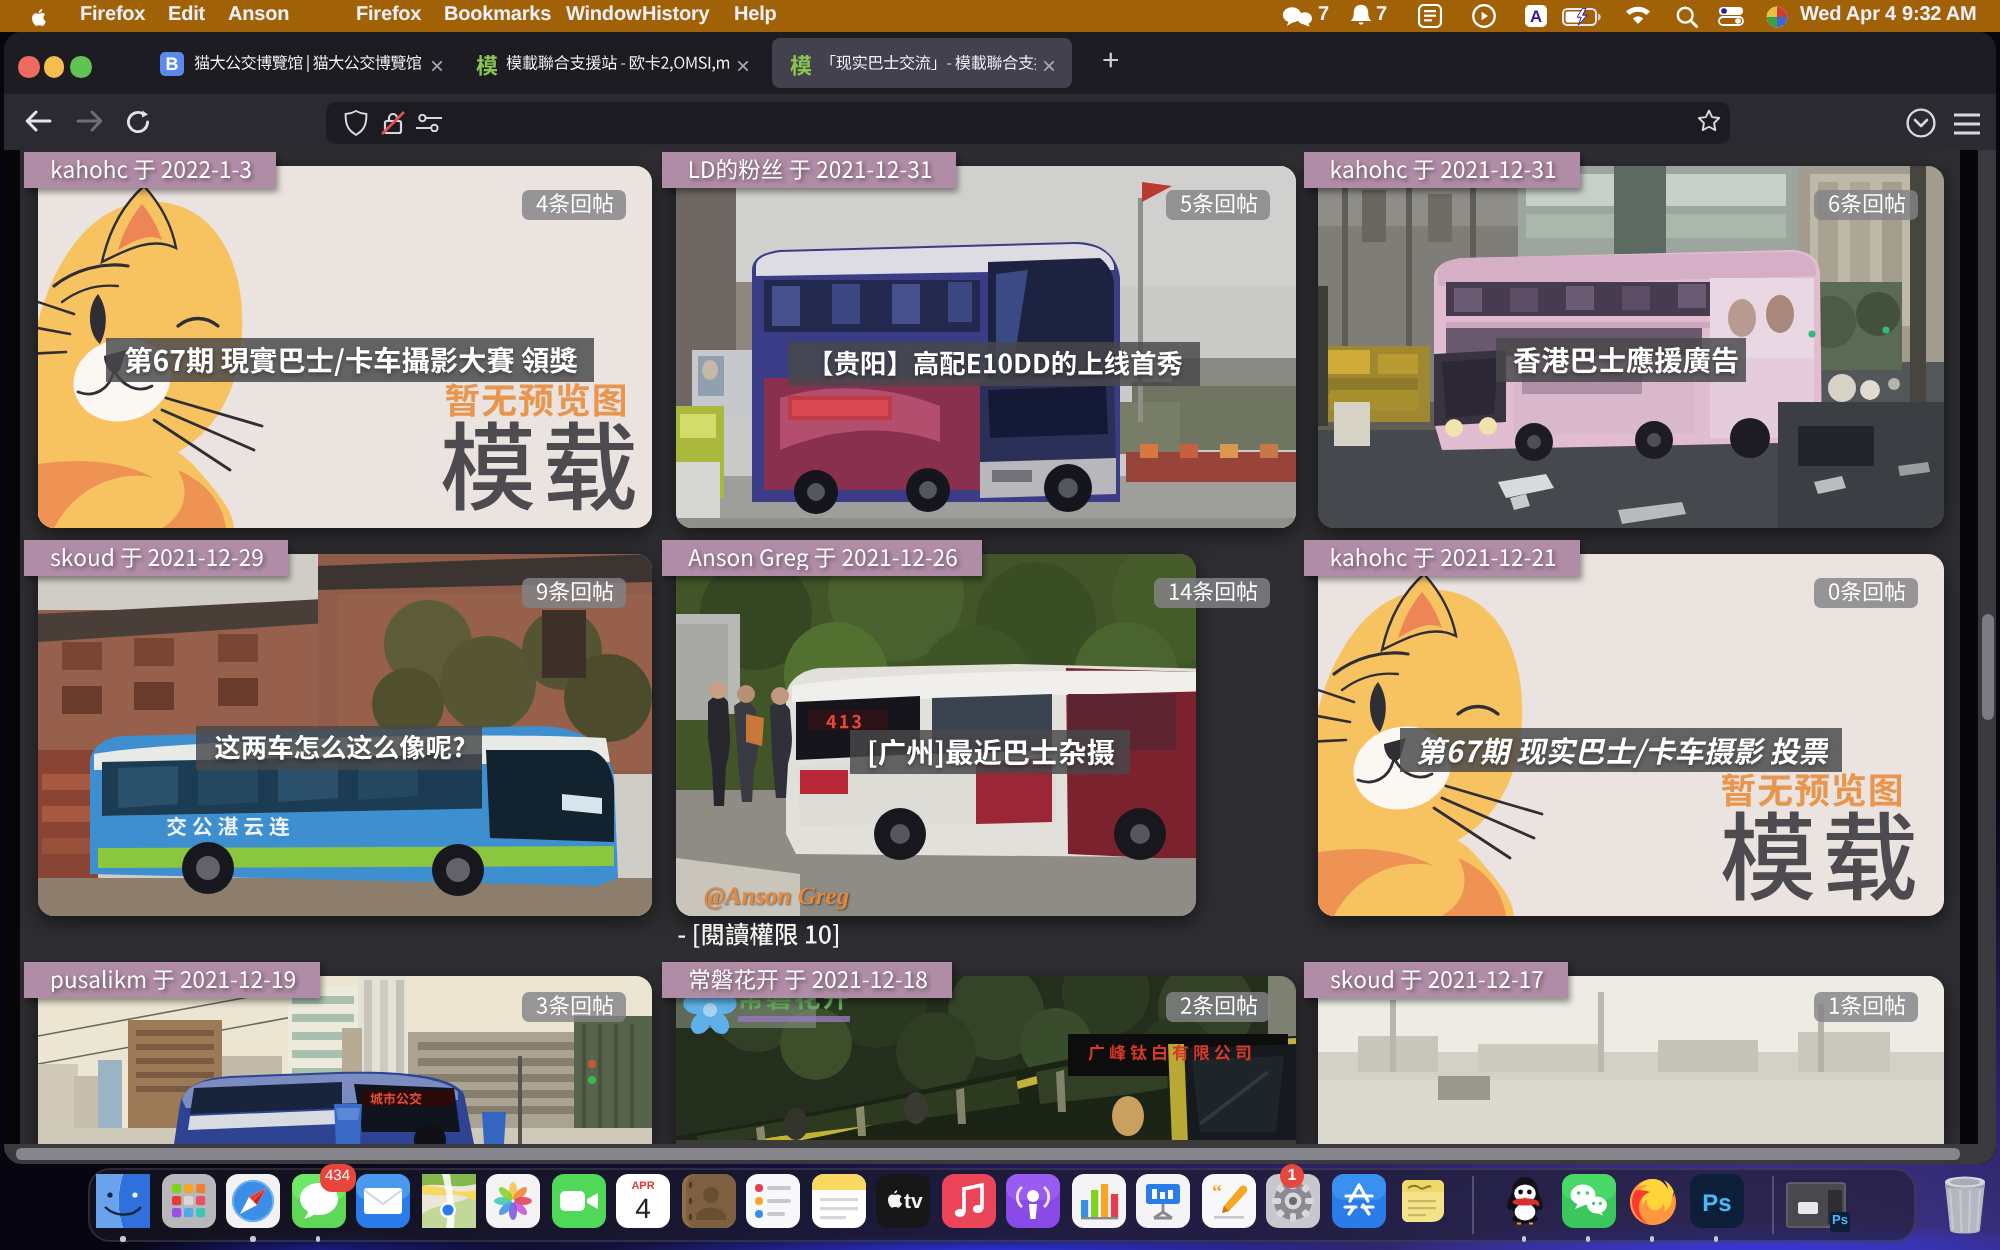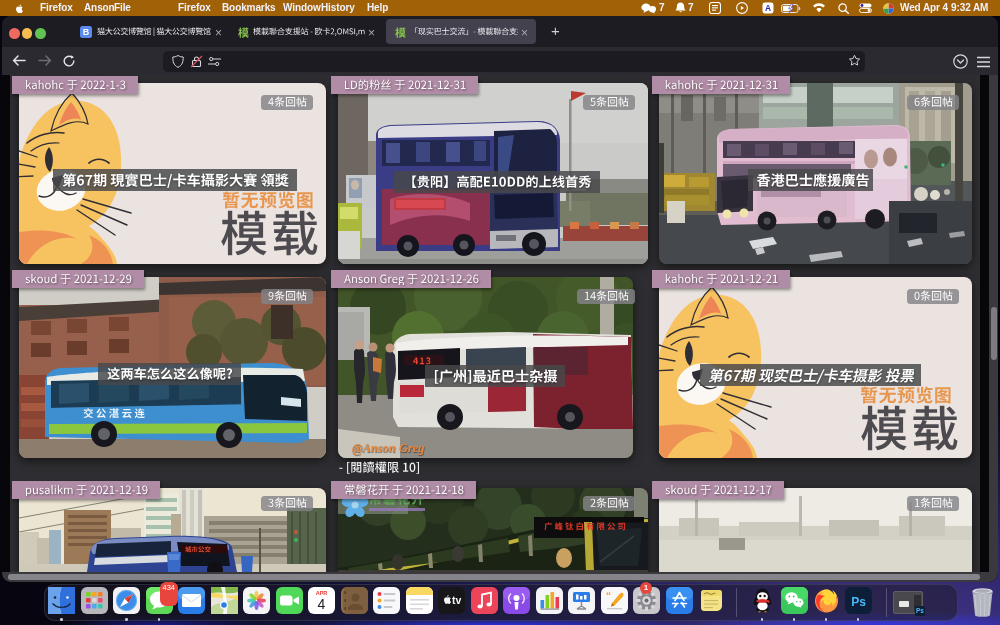--- a/index.html
+++ b/index.html
@@ -30,22 +30,22 @@
 <div id="desk"></div>
 
 <div class="ab" style="left:300px;top:618px;width:400px;height:7px;background:radial-gradient(ellipse at 50% 100%,#2a2ed0 0%,rgba(40,40,180,0) 70%)"></div>
 <div class="ab" style="left:700px;top:612px;width:300px;height:13px;background:radial-gradient(ellipse at 60% 100%,#3636d8 0%,rgba(40,40,190,0) 75%)"></div>
 <div class="ab" style="left:60px;top:616px;width:200px;height:9px;background:radial-gradient(ellipse at 50% 100%,#1b1b80 0%,rgba(20,20,120,0) 70%)"></div>
 <div id="menu">
 <svg class="ab" style="left:14px;top:2.5px" width="11" height="11" viewBox="0 0 16 16">
       <path fill="#fff" d="M11.2 8.6c0-1.5 1.2-2.2 1.3-2.3-.7-1-1.8-1.2-2.2-1.2-.9-.1-1.8.6-2.3.6-.5 0-1.2-.5-2-.5-1 0-2 .6-2.5 1.5-1.1 1.9-.3 4.7.8 6.2.5.8 1.1 1.6 1.9 1.6.8 0 1.1-.5 2-.5s1.2.5 2 .5 1.4-.8 1.9-1.5c.6-.9.8-1.7.8-1.8 0 0-1.6-.6-1.7-2.6zM9.7 4.1c.4-.5.7-1.2.6-1.9-.6 0-1.4.4-1.8 1-.4.4-.7 1.1-.6 1.8.7.1 1.4-.4 1.8-.9z"></path>
     </svg>
 <div class="mi" style="left:40px;">Firefox</div>
-<div class="mi" style="left:84px;">Anson</div>
-<div class="mi" style="left:114px;">File</div>
+<div class="mi" style="left:84px;">Edit</div>
+<div class="mi" style="left:114px;">Anson</div>
 <div class="mi" style="left:146px;margin-top:28px;">View</div>
 <div class="mi" style="left:178px;">Firefox</div>
 <div class="mi" style="left:222px;">Bookmarks</div>
 <div class="mi" style="left:283px;">Window</div>
 <div class="mi" style="left:321px;">History</div>
 <div class="mi" style="left:367px;">Help</div>
 <div class="mi" style="left:659px">7</div>
 <div class="mi" style="left:688px">7</div>
 <svg class="ab" style="left:641px;top:2.5px" width="16" height="11" viewBox="0 0 16 11">
       <ellipse cx="5" cy="4.4" rx="4.6" ry="3.8" fill="#fff"></ellipse>
@@ -433,21 +433,21 @@
 <div class="lab" style="left:10px;top:195px;width:132px">
         <svg style="position:absolute;left:12px;top:2.6px;filter:drop-shadow(1px 1px 1px rgba(0,0,0,.45))" width="109" height="12" viewBox="0 0 108.50 12.19">
           <path fill="#ffffff" d="M2.7 10.3C4.2 10.3 5 9.4 5 8.4C5 7.2 4 6.9 3.1 6.5C2.4 6.3 1.7 6 1.7 5.4C1.7 4.9 2.1 4.5 2.9 4.5C3.4 4.5 3.9 4.8 4.3 5.1L4.8 4.4C4.3 4 3.6 3.7 2.9 3.7C1.5 3.7 0.7 4.5 0.7 5.5C0.7 6.6 1.7 7 2.5 7.3C3.2 7.5 4 7.8 4 8.5C4 9 3.6 9.5 2.7 9.5C2 9.5 1.4 9.2 0.9 8.7L0.4 9.4C1 9.9 1.8 10.3 2.7 10.3ZM6.4 10.1H7.5V8.5L8.6 7.1L10.5 10.1H11.6L9.3 6.4L11.3 3.9H10.2L7.5 7.2H7.5V1H6.4ZM15.2 10.3C16.7 10.3 18.1 9.1 18.1 7C18.1 4.9 16.7 3.7 15.2 3.7C13.7 3.7 12.3 4.9 12.3 7C12.3 9.1 13.7 10.3 15.2 10.3ZM15.2 9.4C14.1 9.4 13.4 8.4 13.4 7C13.4 5.6 14.1 4.6 15.2 4.6C16.3 4.6 17 5.6 17 7C17 8.4 16.3 9.4 15.2 9.4ZM21.6 10.3C22.4 10.3 23.1 9.8 23.6 9.1H23.7L23.8 10.1H24.6V3.9H23.6V8.3C23 9 22.5 9.4 21.9 9.4C21.1 9.4 20.7 8.9 20.7 7.7V3.9H19.7V7.8C19.7 9.4 20.3 10.3 21.6 10.3ZM28.9 10.3C29.6 10.3 30.3 9.9 30.8 9.4H30.8L30.9 10.1H31.8V1H30.7V3.4L30.8 4.4C30.2 4 29.7 3.7 29 3.7C27.6 3.7 26.3 5 26.3 7C26.3 9.1 27.3 10.3 28.9 10.3ZM29.1 9.4C28 9.4 27.4 8.5 27.4 7C27.4 5.6 28.2 4.6 29.2 4.6C29.7 4.6 30.2 4.8 30.7 5.3V8.5C30.2 9.1 29.7 9.4 29.1 9.4ZM36.8 1.3V2.1H40.8V5H36V5.9H40.8V9.8C40.8 10 40.7 10.1 40.4 10.1C40.2 10.1 39.3 10.1 38.4 10.1C38.5 10.3 38.7 10.7 38.7 11C39.9 11 40.7 11 41.1 10.8C41.5 10.7 41.7 10.4 41.7 9.8V5.9H46.3V5H41.7V2.1H45.5V1.3ZM50 10.1H55.3V9.2H52.9C52.5 9.2 52 9.3 51.6 9.3C53.5 7.4 54.9 5.7 54.9 4C54.9 2.5 53.9 1.5 52.4 1.5C51.3 1.5 50.6 2 49.9 2.8L50.5 3.4C51 2.8 51.6 2.4 52.3 2.4C53.3 2.4 53.8 3.1 53.8 4.1C53.8 5.5 52.6 7.2 50 9.5ZM59 10.3C60.6 10.3 61.7 8.8 61.7 5.9C61.7 3 60.6 1.5 59 1.5C57.4 1.5 56.4 3 56.4 5.9C56.4 8.8 57.4 10.3 59 10.3ZM59 9.4C58.1 9.4 57.4 8.3 57.4 5.9C57.4 3.4 58.1 2.4 59 2.4C60 2.4 60.7 3.4 60.7 5.9C60.7 8.3 60 9.4 59 9.4ZM62.7 10.1H68V9.2H65.7C65.3 9.2 64.8 9.3 64.3 9.3C66.3 7.4 67.6 5.7 67.6 4C67.6 2.5 66.7 1.5 65.2 1.5C64.1 1.5 63.4 2 62.7 2.8L63.3 3.4C63.8 2.8 64.4 2.4 65 2.4C66.1 2.4 66.6 3.1 66.6 4.1C66.6 5.5 65.4 7.2 62.7 9.5ZM69.6 10.1H74.2V9.2H72.6V1.7H71.7C71.3 2 70.7 2.2 70 2.3V3H71.5V9.2H69.6ZM75.5 7.3H78.5V6.5H75.5ZM80 10.1H84.6V9.2H82.9V1.7H82.1C81.7 2 81.1 2.2 80.4 2.3V3H81.9V9.2H80ZM85.9 10.1H91.2V9.2H88.8C88.4 9.2 87.9 9.3 87.5 9.3C89.4 7.4 90.8 5.7 90.8 4C90.8 2.5 89.8 1.5 88.3 1.5C87.2 1.5 86.5 2 85.8 2.8L86.4 3.4C86.9 2.8 87.5 2.4 88.2 2.4C89.2 2.4 89.7 3.1 89.7 4.1C89.7 5.5 88.5 7.2 85.9 9.5ZM92.3 7.3H95.2V6.5H92.3ZM96.2 10.1H101.5V9.2H99.2C98.8 9.2 98.3 9.3 97.8 9.3C99.8 7.4 101.1 5.7 101.1 4C101.1 2.5 100.2 1.5 98.7 1.5C97.6 1.5 96.9 2 96.2 2.8L96.8 3.4C97.3 2.8 97.9 2.4 98.6 2.4C99.6 2.4 100.1 3.1 100.1 4.1C100.1 5.5 98.9 7.2 96.2 9.5ZM104.8 10.3C106.4 10.3 107.9 9 107.9 5.5C107.9 2.9 106.7 1.5 105 1.5C103.7 1.5 102.6 2.6 102.6 4.3C102.6 6 103.5 6.9 104.9 6.9C105.7 6.9 106.4 6.5 106.9 5.9C106.8 8.5 105.9 9.4 104.8 9.4C104.2 9.4 103.7 9.2 103.4 8.8L102.8 9.4C103.3 9.9 103.9 10.3 104.8 10.3ZM106.9 5C106.3 5.8 105.7 6.1 105.1 6.1C104.1 6.1 103.6 5.4 103.6 4.3C103.6 3.1 104.2 2.4 105.1 2.4C106.1 2.4 106.8 3.3 106.9 5Z"></path>
         </svg>
       </div>
 <div class="badge" style="left:259px;top:214px;width:52px">
         <svg style="position:absolute;left:6.5px;top:1.2px;" width="39" height="12" viewBox="0 0 39.11 11.66">
           <path fill="#ffffff" d="M2.6 9.8C4.1 9.8 5.5 8.6 5.5 5.3C5.5 2.7 4.3 1.5 2.8 1.5C1.5 1.5 0.5 2.5 0.5 4.1C0.5 5.8 1.4 6.6 2.7 6.6C3.4 6.6 4.1 6.2 4.6 5.6C4.5 8.1 3.6 9 2.6 9C2 9 1.5 8.8 1.2 8.4L0.6 9C1.1 9.5 1.7 9.8 2.6 9.8ZM4.6 4.8C4 5.6 3.4 5.9 2.9 5.9C1.9 5.9 1.4 5.2 1.4 4.1C1.4 3 2 2.3 2.8 2.3C3.8 2.3 4.4 3.1 4.6 4.8ZM9.4 7.7C8.9 8.3 7.9 9.2 7.2 9.6C7.3 9.7 7.6 10 7.7 10.2C8.5 9.7 9.5 8.8 10.1 8ZM13 8.1C13.8 8.7 14.7 9.6 15.1 10.2L15.7 9.7C15.3 9.1 14.4 8.3 13.6 7.7ZM13.4 2.2C13 2.7 12.4 3.2 11.6 3.7C10.9 3.2 10.3 2.8 9.9 2.2L9.9 2.2ZM10.3 0.4C9.7 1.4 8.6 2.6 6.9 3.4C7.1 3.5 7.4 3.8 7.5 4C8.2 3.6 8.8 3.2 9.3 2.7C9.8 3.2 10.3 3.7 10.8 4.1C9.5 4.7 8 5.1 6.5 5.3C6.6 5.5 6.8 5.8 6.9 6C8.5 5.8 10.2 5.3 11.6 4.5C12.9 5.2 14.5 5.7 16.2 6C16.3 5.7 16.5 5.4 16.7 5.2C15.1 5 13.7 4.6 12.4 4.1C13.4 3.5 14.2 2.7 14.7 1.7L14.2 1.4L14 1.5H10.6C10.8 1.2 11 0.9 11.2 0.6ZM11.2 5.4V6.5H7.7V7.3H11.2V9.6C11.2 9.8 11.1 9.8 11 9.8C10.9 9.8 10.4 9.8 10 9.8C10.1 10 10.3 10.3 10.3 10.5C10.9 10.5 11.4 10.5 11.6 10.4C11.9 10.3 12 10.1 12 9.6V7.3H15.5V6.5H12V5.4ZM21.2 4.2H23.9V6.7H21.2ZM20.4 3.4V7.4H24.7V3.4ZM18 0.9V10.5H18.9V10H26.3V10.5H27.2V0.9ZM18.9 9.2V1.7H26.3V9.2ZM28.8 2.5V8.3H29.5V3.3H30.4V10.6H31.2V3.3H32.1V7.4C32.1 7.5 32.1 7.5 32 7.5C31.9 7.5 31.7 7.5 31.4 7.5C31.5 7.7 31.6 8.1 31.6 8.3C32 8.3 32.3 8.2 32.5 8.1C32.7 8 32.8 7.8 32.8 7.4V2.5H31.2V0.5H30.4V2.5ZM35.1 0.5V5.2H33.5V10.5H34.3V9.9H37.3V10.5H38.1V5.2H35.9V3.3H38.6V2.5H35.9V0.5ZM34.3 9.1V6H37.3V9.1Z"></path>
         </svg>
       </div>
-<div class="card" style="left:336px;top:202px;width:295px;height:181px">
+<div class="card" style="left:336px;top:202px;width:260px;height:181px">
 <svg width="310" height="181" viewBox="0 0 310 181" style="position:absolute;left:0;top:0">
 <rect width="310" height="181" fill="#415528"></rect>
 <circle cx="40" cy="30" r="28" fill="#344722"></circle>
           <circle cx="110" cy="20" r="34" fill="#49612e"></circle>
           <circle cx="180" cy="34" r="30" fill="#3a4e26"></circle>
           <circle cx="250" cy="22" r="32" fill="#455c2a"></circle>
           <circle cx="300" cy="40" r="30" fill="#364a24"></circle>
 <circle cx="80" cy="60" r="26" fill="#52702f"></circle>
           <circle cx="150" cy="64" r="28" fill="#3c5426"></circle>
           <circle cx="225" cy="60" r="26" fill="#4a6430"></circle>
@@ -914,21 +914,21 @@
 <div style="position:absolute;left:20px;top:3px;width:7px;height:17px;background:#2e2e32"></div>
 <div style="position:absolute;right:-3px;bottom:-3px;width:10px;height:10px;background:#0d1f38;color:#4ab8f8;font-size:6.5px;font-weight:bold;text-align:center;line-height:10px;border-radius:1.5px">Ps</div>
 </div>
 <svg style="position:absolute;left:925.5px;top:3px" width="25" height="30" viewBox="0 0 25 30">
       <path d="M2.5 4 L22.5 4 L20 28 C20 29 18 29.8 12.5 29.8 C7 29.8 5 29 5 28 Z" fill="#b4b6c0"></path>
       <path d="M2.5 4 L22.5 4 L22.2 7 L2.8 7 Z" fill="#9fa1ac"></path>
       <ellipse cx="12.5" cy="4" rx="10" ry="2.8" fill="#d4d6de"></ellipse>
       <ellipse cx="12.5" cy="4" rx="7.5" ry="1.8" fill="#aaacb6"></ellipse>
       <path d="M5 8 C6 18 6 24 6.5 28 M10 8 C10.5 18 10.5 24 10.8 29 M15 8 C14.8 18 14.8 24 14.5 29 M20 8 C19 18 19 24 18.5 28" stroke="#c8cad2" stroke-width="1" fill="none"></path>
     </svg>
-<div style="position:absolute;left:116px;top:-2px;min-width:13px;height:24px;border-radius:6px;background:#e8463c;color:#fff;font-size:7.5px;font-weight:normal;text-align:center;line-height:12px;padding:0 2.5px">434</div>
+<div style="position:absolute;left:116px;top:-2px;min-width:13px;height:14px;border-radius:6px;background:#e8463c;color:#fff;font-size:7.5px;font-weight:normal;text-align:center;line-height:12px;padding:0 2.5px">434</div>
 <div style="position:absolute;left:596px;top:-2px;width:12px;height:12px;border-radius:6px;background:#e8463c;color:#fff;font-size:8px;font-weight:bold;text-align:center;line-height:12px">1</div>
 <div class="dot" style="left:16.3px"></div>
 <div class="dot" style="left:81.3px"></div>
 <div class="dot" style="left:113.8px"></div>
 <div class="dot" style="left:716.8px"></div>
 <div class="dot" style="left:748.8px"></div>
 <div class="dot" style="left:780.8px"></div>
 <div class="dot" style="left:812.8px"></div>
 </div>
 </body></html>

